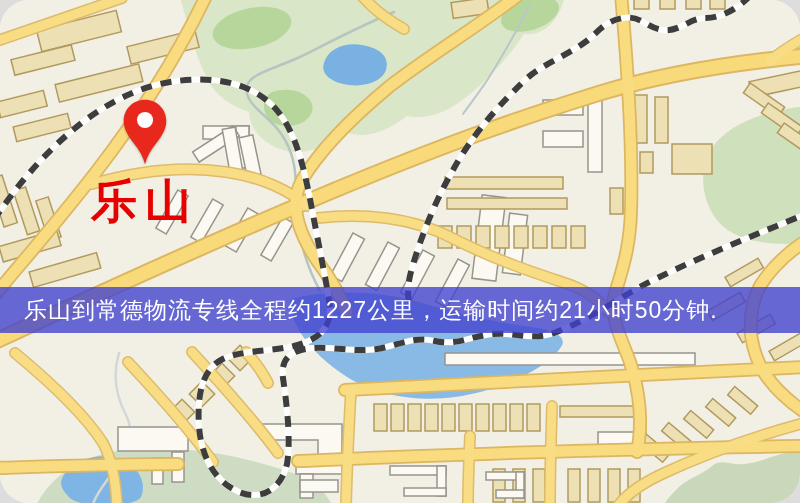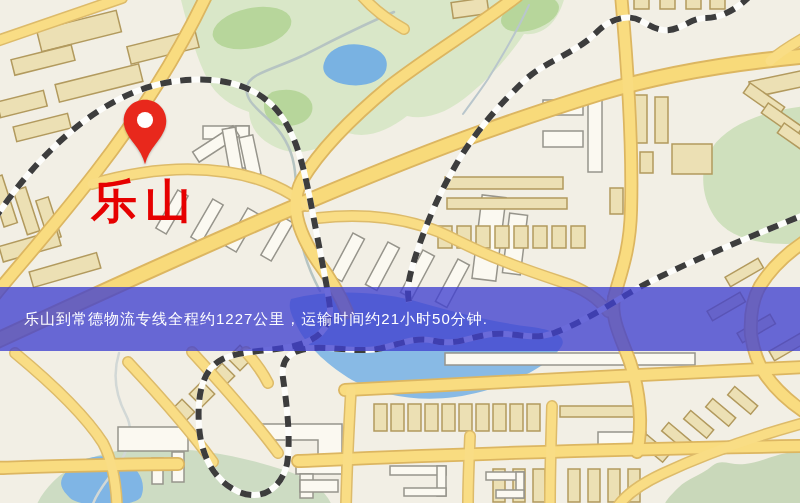--- a/index.html
+++ b/index.html
@@ -1,41 +1,42 @@
 <!DOCTYPE html>
 <html><head>
 <meta charset="utf-8">
 <style>
   html,body{margin:0;padding:0;background:#ddd;}
   .stage{
     position:relative;width:800px;height:503px;overflow:hidden;
     font-family:"Liberation Sans","DejaVu Sans",sans-serif;
     background:#f2efe5;
+    border-radius:29px;
   }
   svg.basemap{position:absolute;left:0;top:0;display:block;}
 
   
   .rcA{fill:none;stroke:#dcb661;stroke-width:17;stroke-linecap:round;}
   .rfA{fill:none;stroke:#f8da7a;stroke-width:13;stroke-linecap:round;}
   .rcB{fill:none;stroke:#dcb661;stroke-width:14;stroke-linecap:round;}
   .rfB{fill:none;stroke:#f9dc80;stroke-width:10.5;stroke-linecap:round;}
   .rcC{fill:none;stroke:#ddbb6a;stroke-width:12;stroke-linecap:round;}
   .rfC{fill:none;stroke:#f9dd85;stroke-width:9;stroke-linecap:round;}
   
   .rwb{fill:none;stroke:#fdfdfb;stroke-width:6;}
   .rwd{fill:none;stroke:#3d3d3d;stroke-width:6;stroke-dasharray:11 9;}
   
   .bt{fill:#ece0b4;stroke:#b29a5e;stroke-width:1.5;}
   .bwh{fill:#fbf9f1;stroke:#97958c;stroke-width:1.5;}
   .stream{fill:none;stroke-linecap:round;}
 
   .banner{
-    position:absolute;left:0;top:287px;width:800px;height:64px;
+    position:absolute;left:0;top:287px;width:800px;height:46px;
     display:flex;align-items:center;box-sizing:border-box;
-    padding:0 2px 0 24px;font-size:15px;letter-spacing:1px;
+    padding:0 2px 0 24px;font-size:23px;letter-spacing:1px;
     white-space:nowrap;z-index:5;
   }
   .marker{position:absolute;z-index:4;}
   .pin{display:block;filter:drop-shadow(0 1px 1px rgba(0,0,0,0.25));}
   .pin-label{
     position:absolute;left:50%;transform:translateX(-50%);
     font-weight:700;line-height:0.95;white-space:nowrap;
   }
   .origin .pin-label{top:82px;font-size:46px;letter-spacing:8px;}
   .destination .pin-label{top:74px;font-size:44px;letter-spacing:5px;}

